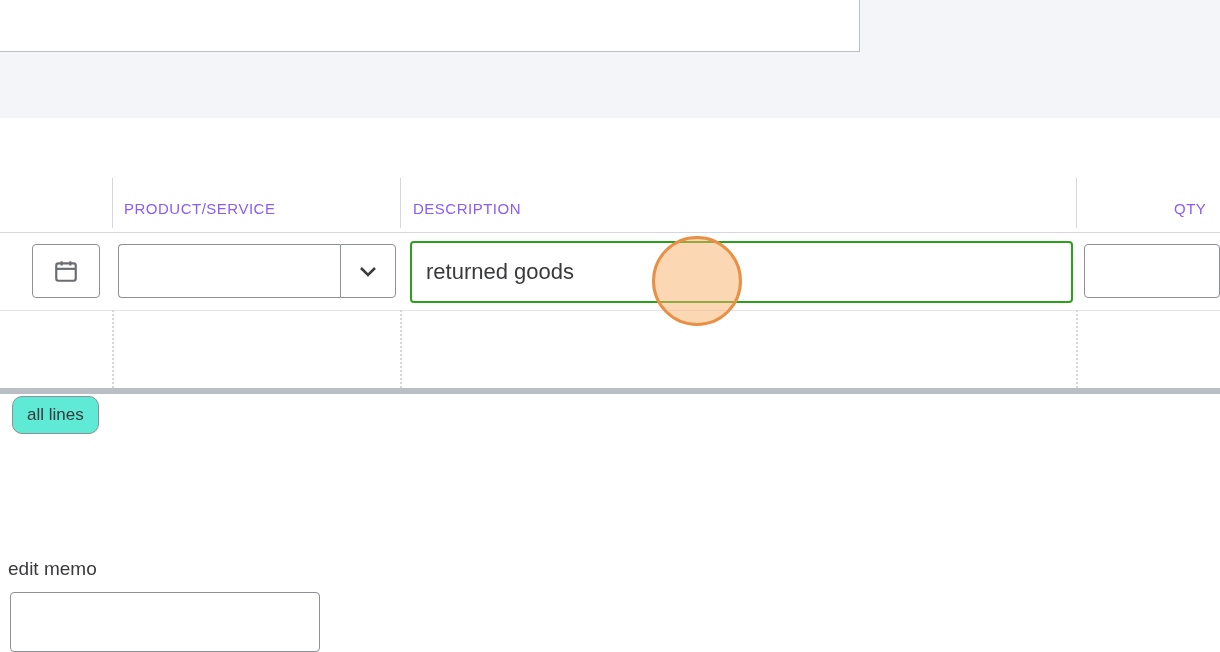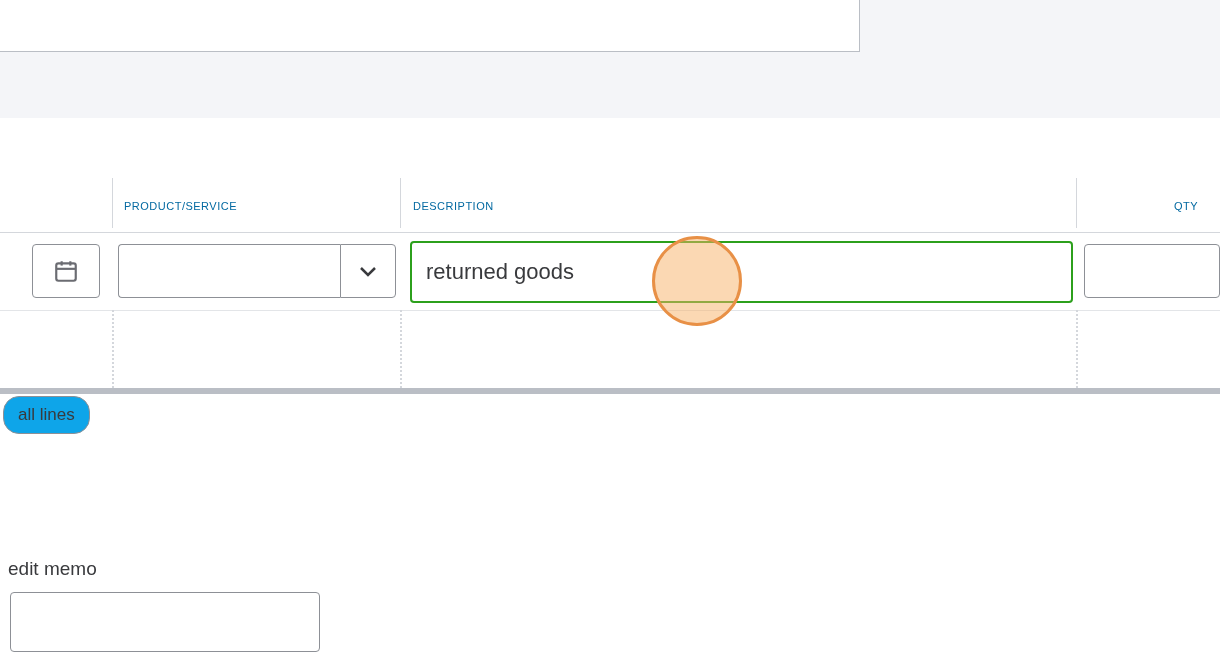--- a/index.html
+++ b/index.html
@@ -52,23 +52,23 @@
     .header-divider-3 {
       position: absolute;
       left: 1076px;
       top: 178px;
       width: 1px;
       height: 50px;
       background: #d4d7dc;
     }
     .header-label {
       position: absolute;
-      font-size: 11px;
+      font-size: 15px;
       font-weight: 400;
-      color: #0369a1;
+      color: #8b5cf6;
       letter-spacing: 0.5px;
     }
     .header-product {
       top: 200px;
       left: 124px;
     }
     .header-description {
       top: 200px;
       left: 413px;
     }
@@ -191,25 +191,25 @@
       position: absolute;
       top: 388px;
       left: 0;
       width: 1220px;
       height: 6px;
       background: #babec5;
     }
     .all-lines-btn {
       position: absolute;
       top: 396px;
-      left: 3px;
+      left: 12px;
       padding: 8px 14px;
       border: 1px solid #8d9096;
-      border-radius: 16px;
-      background: #0ea5e9;
+      border-radius: 10px;
+      background: #5eead4;
       font-size: 17px;
       color: #393a3d;
       cursor: pointer;
       font-family: inherit;
     }
     .edit-memo-label {
       position: absolute;
       top: 558px;
       left: 8px;
       font-size: 19px;

